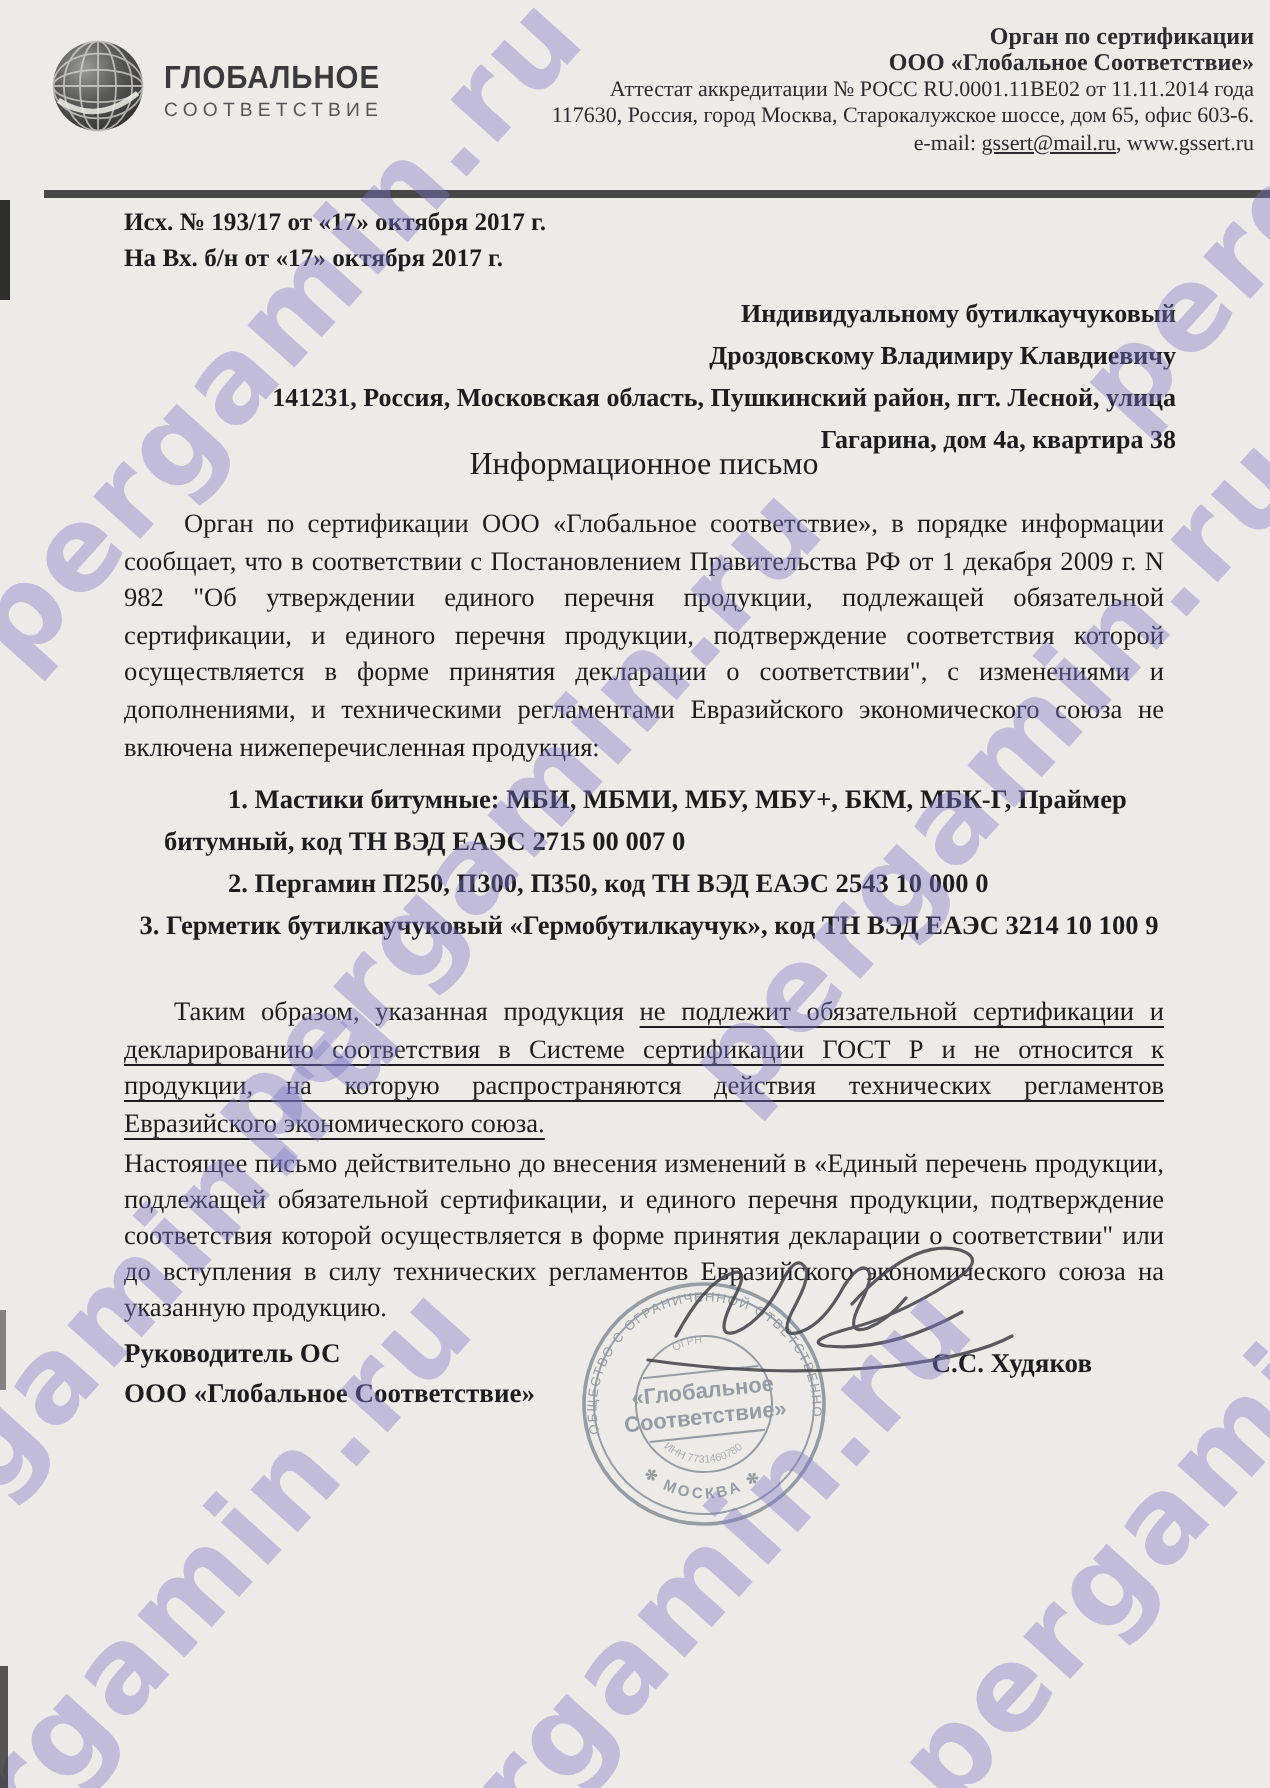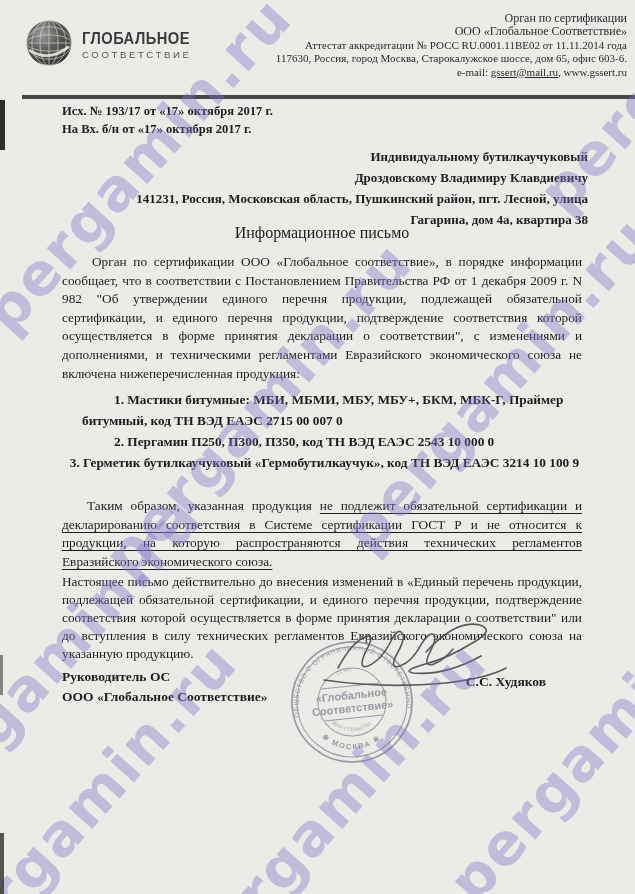--- a/index.html
+++ b/index.html
@@ -14,21 +14,21 @@
   
   .edge{position:absolute;left:0;background:#2e2e2e;z-index:7;}
   
   .logo{position:absolute;left:22px;top:16px;display:flex;align-items:center;z-index:2;justify-content:center;}
   .logo-text{margin-left:6px;color:#3b3b3d;}
   .logo-line1{font-family:"Liberation Sans",sans-serif;font-weight:bold;font-size:16px;
       transform:scaleX(0.92);transform-origin:left;letter-spacing:0.5px;}
   .logo-line2{font-family:"Liberation Sans",sans-serif;font-size:9.6px;letter-spacing:2.6px;color:#565658;margin-top:1px;}
   .hdr-right{position:absolute;top:12px;right:8px;width:430px;text-align:right;z-index:2;
       font-size:11px;line-height:13.4px;color:#2b2b30;}
-  .hdr-right .b{font-weight:normal;font-size:12px;}
+  .hdr-right .b{font-weight:bold;font-size:12px;}
   .hdr-rule{position:absolute;left:22px;right:0;top:95px;height:4px;background:#474747;z-index:2;}
   
   .refs{position:absolute;left:62px;top:103px;font-weight:bold;font-size:12.6px;line-height:17.5px;z-index:2;}
   
   .recipient{position:absolute;top:146px;right:47px;width:545px;text-align:right;
       font-weight:bold;font-size:13px;line-height:21px;z-index:2;}
   
   .body-col{position:absolute;left:62px;top:222px;width:520px;z-index:2;}
   .title{text-align:center;font-weight:normal;font-size:16px;line-height:22px;}
   .para{margin:0;text-align:justify;font-size:13.3px;line-height:18.6px;}

